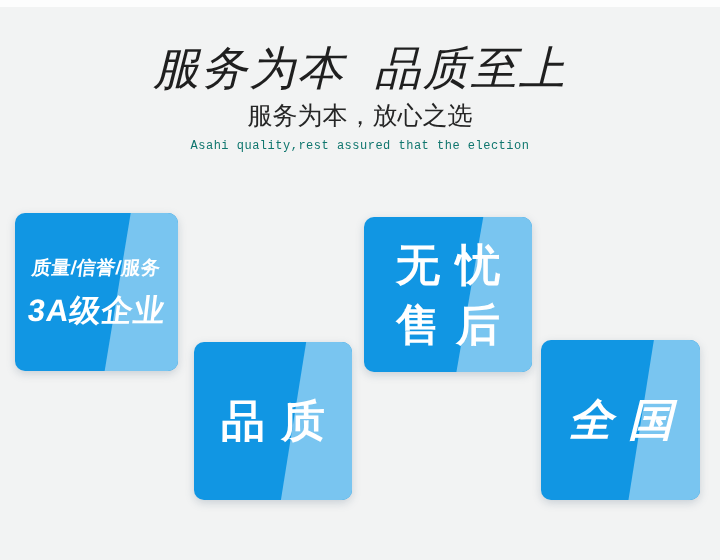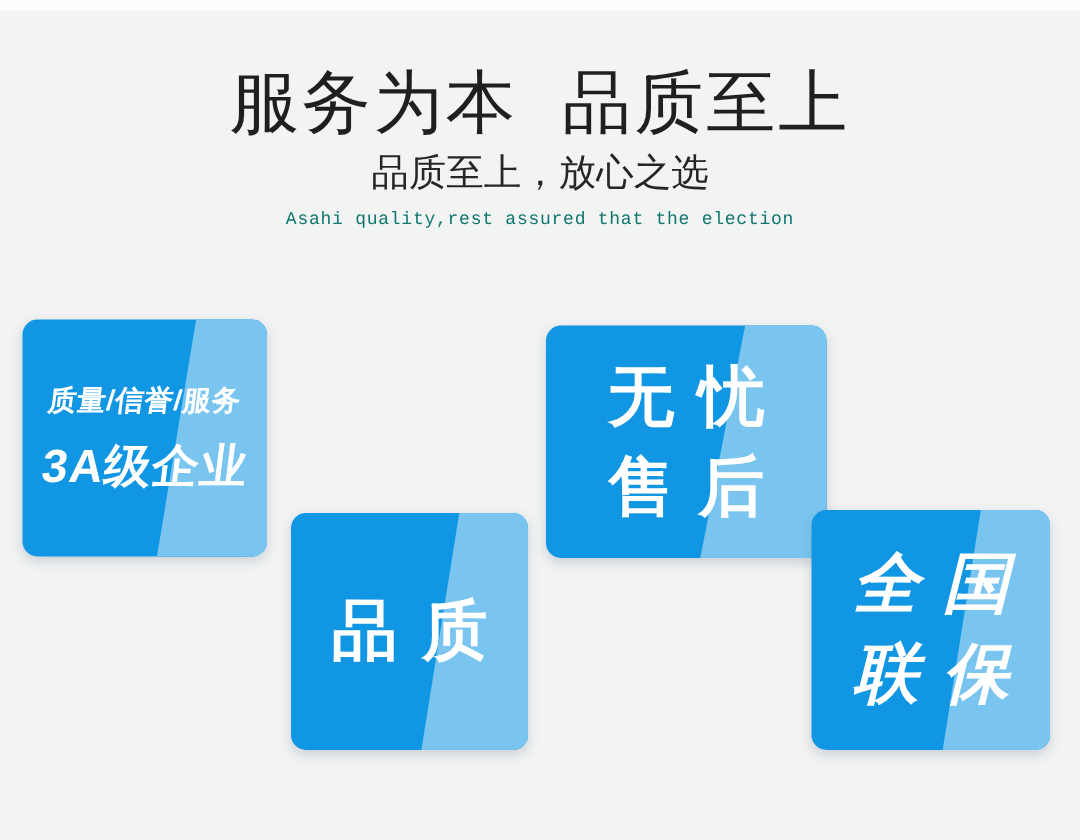--- a/index.html
+++ b/index.html
@@ -15,20 +15,21 @@
     background:var(--strip,#fdfdfd);
   }
   .title{
     position:absolute;top:42px;left:0;width:720px;
     text-align:center;
     font-size:46px;line-height:52px;
     font-weight:300;
     letter-spacing:2px;
     color:#1f1f1f;
     white-space:pre;
+    font-style:italic;
   }
   .subtitle{
     position:absolute;top:101px;left:0;width:720px;
     text-align:center;
     font-family:"Liberation Serif","DejaVu Serif",serif;
     font-size:25px;line-height:30px;
     color:#262626;
   }
   .subtitle-en{
     position:absolute;top:139px;left:0;width:720px;
@@ -67,32 +68,32 @@
     font-size:31px;line-height:34px;letter-spacing:1px;
     transform:skewX(-7deg);
   }
   
   .badge-big .line1,.badge-big .line2{
     font-size:44px;line-height:60px;
     letter-spacing:16px;text-indent:16px;
     white-space:nowrap;
   }
   .badge-2{left:194px;top:342px;width:158px;height:158px;text-align:right;}
-  .badge-3{left:364px;top:217px;width:187px;height:155px;}
+  .badge-3{left:364px;top:217px;width:168px;height:155px;}
   .badge-4{left:541px;top:340px;width:159px;height:160px;font-style:italic;}
 </style>
 </head>
 <body>
 
 <div class="canvas">
   <div class="top-strip"></div>
 
   <div class="title">服务为本  品质至上</div>
 
-  <div class="subtitle">品质至上，放心之选</div>
+  <div class="subtitle">服务为本，放心之选</div>
 
   <div class="subtitle-en">Asahi quality,rest assured that the election</div>
 
   <div class="badge badge-1">
     <div class="light"></div>
     <div class="badge-text">
       <div class="line1">质量/信誉/服务</div>
       <div class="line2">3A级企业</div>
     </div>
   </div>
@@ -109,16 +110,15 @@
     <div class="badge-text">
       <div class="line1">无忧</div>
       <div class="line2">售后</div>
     </div>
   </div>
 
   <div class="badge badge-big badge-4">
     <div class="light"></div>
     <div class="badge-text">
       <div class="line1">全国</div>
-      <div class="line2">联保</div>
     </div>
   </div>
 </div>
 
 </body></html>

